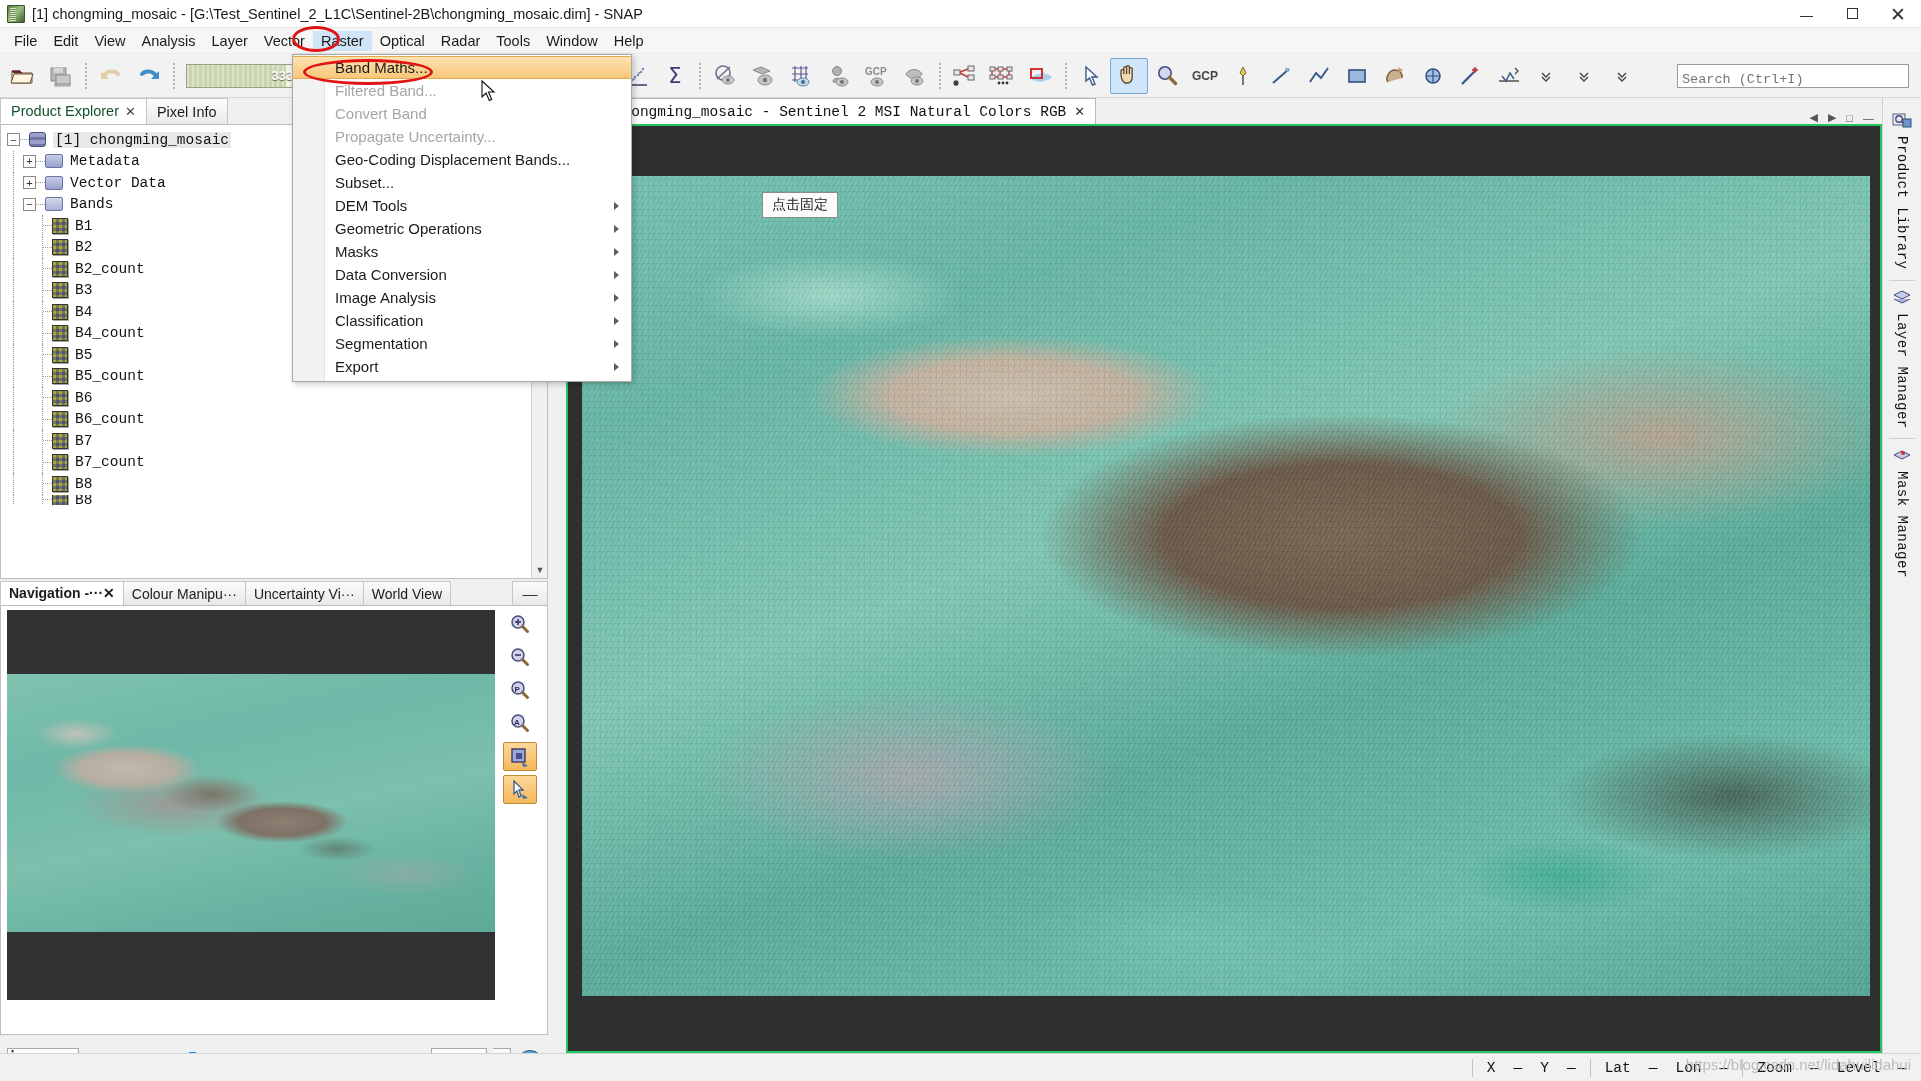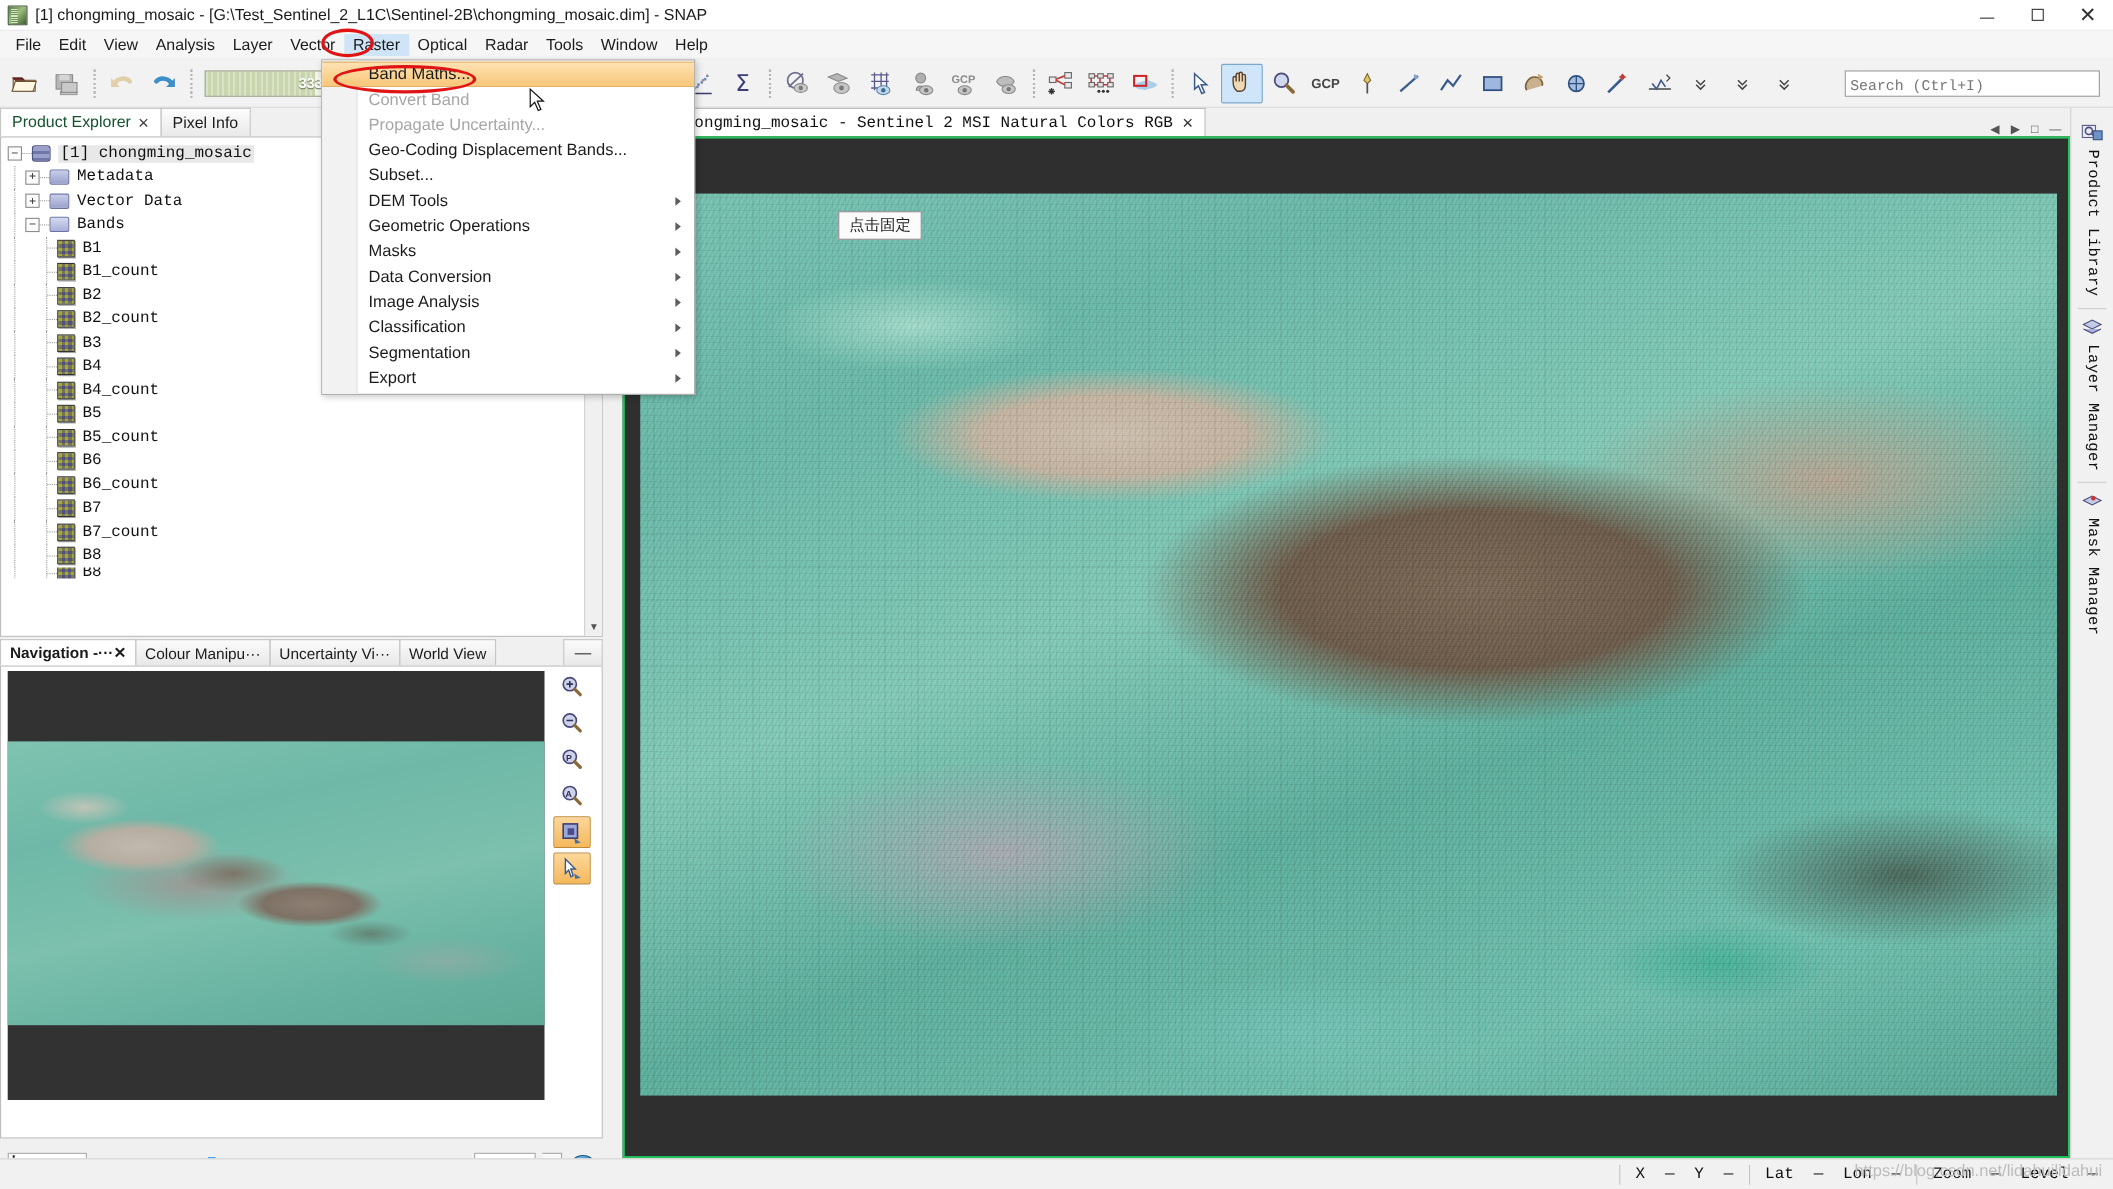--- a/index.html
+++ b/index.html
@@ -679,27 +679,20 @@
           <span class="ico-folder open"></span>
           <span class="tlabel">Bands</span>
         </div>
 
         <div class="trow">
             <span class="vline" style="margin-left:6px"></span>
             <span class="vline" style="margin-left:28px"></span>
             <span class="dash" style="margin-left:0"></span>
             <span class="ico-band"></span>
             <span class="tlabel">B1</span>
-          </div>
-        <div class="trow">
-            <span class="vline" style="margin-left:6px"></span>
-            <span class="vline" style="margin-left:28px"></span>
-            <span class="dash" style="margin-left:0"></span>
-            <span class="ico-band"></span>
-            <span class="tlabel">B1_count</span>
           </div>
         <div class="trow">
             <span class="vline" style="margin-left:6px"></span>
             <span class="vline" style="margin-left:28px"></span>
             <span class="dash" style="margin-left:0"></span>
             <span class="ico-band"></span>
             <span class="tlabel">B2</span>
           </div>
         <div class="trow">
             <span class="vline" style="margin-left:6px"></span>
@@ -972,20 +965,23 @@
   </div>
 
   <div class="dropdown">
     <div class="dd-gutter"></div>
 
     <div class="dd-item hl">
       <span>Band Maths...</span>
       <div class="bm-ring"></div>
     </div>
     <div class="dd-item disabled">
+      <span>Filtered Band...</span>
+    </div>
+    <div class="dd-item disabled">
       <span>Convert Band</span>
     </div>
     <div class="dd-item disabled">
       <span>Propagate Uncertainty...</span>
     </div>
     <div class="dd-item">
       <span>Geo-Coding Displacement Bands...</span>
     </div>
     <div class="dd-item">
       <span>Subset...</span>

